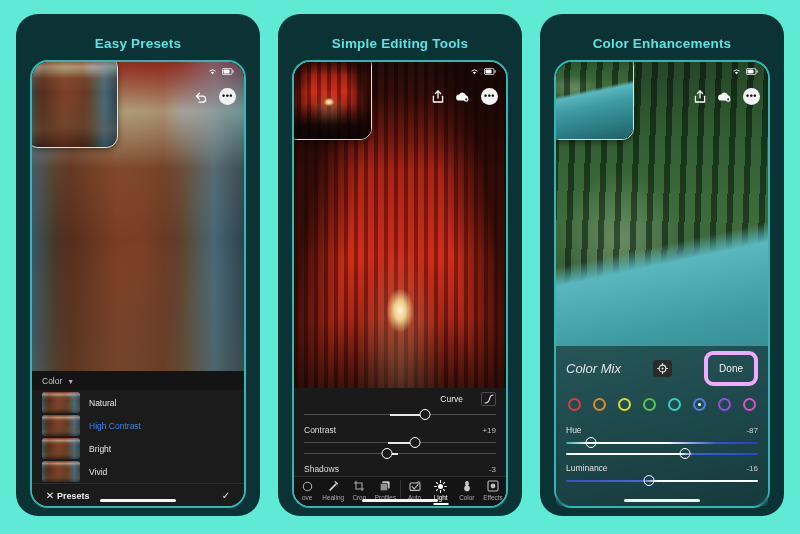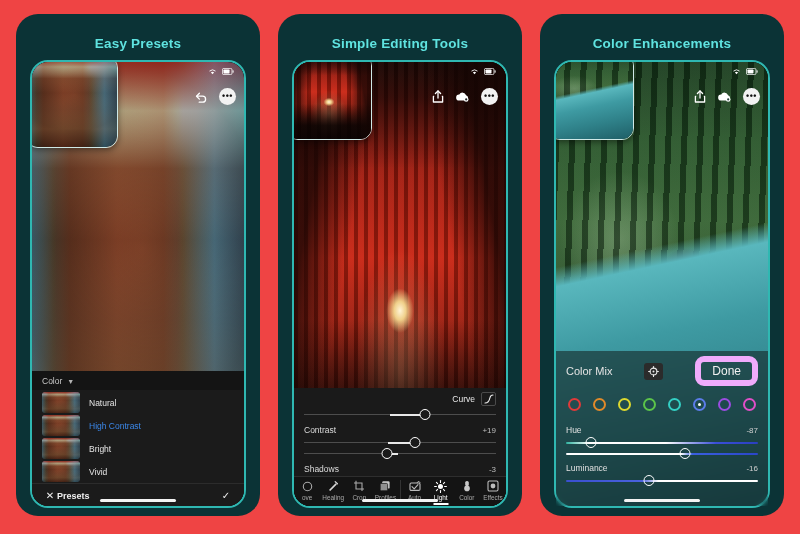--- a/index.html
+++ b/index.html
@@ -5,21 +5,21 @@
   * { box-sizing: border-box; margin:0; padding:0; }
   html,body{
     width:800px; height:534px; overflow:hidden;
     background:#ffffff;
     font-family:"Liberation Sans", sans-serif;
   }
   .stage{
     position:relative; width:800px; height:534px;
     display:flex; justify-content:space-between;
     padding:14px 16px 18px 16px;
-    background:#ef4444;
+    background:#5eead4;
   }
 
   
   .panel{
     position:relative;
     width:244px; height:502px;
     background:#0b3336;
     border-radius:22px;
     overflow:hidden;
     flex:0 0 auto;
@@ -172,21 +172,21 @@
   }
   .tray-foot .ttl{ font-size:9px;color:#efefef;font-weight:bold;flex:1;text-align:left;}
   .ico-x,.ico-check{ color:#efefef;font-size:10px;width:14px;text-align:center;}
 
   
   .edit-panel{
     position:absolute;left:0;right:0;bottom:0;
     background:#1a1a1a; z-index:10;
   }
   .curve-row{
-    display:flex;align-items:center;justify-content:flex-end;gap:6px;
+    display:flex;align-items:center;justify-content:flex-end;gap:18px;
     padding:4px 10px 3px;
   }
   .curve-row .lbl{ font-size:8.5px;color:#e7e7e7; }
   .curve-btn{
     width:15px;height:14px;border:1px solid #4a4a4a;border-radius:2px;
     display:flex;align-items:center;justify-content:center;
   }
   .slider-block{ padding:0 10px; }
   .slider-head{
     display:flex;align-items:center;justify-content:space-between;
@@ -230,29 +230,29 @@
   .mix-panel{
     position:absolute;left:0;right:0;bottom:0;
     background:rgba(16,28,26,.55);
     backdrop-filter:blur(2px);
     z-index:10;
   }
   .mix-head{
     display:flex;align-items:center;
     padding:5px 10px 4px;
   }
-  .mix-head .lbl{ font-size:11px;color:#e3e3e3;flex:0 0 auto; }
+  .mix-head .lbl{ font-size:13px;color:#e3e3e3;flex:0 0 auto;font-style:italic; }
   .mix-head .spacer{ flex:1; }
   .target-btn{
     width:19px;height:17px;border-radius:3px;background:#2b2b2b;
     display:flex;align-items:center;justify-content:center;
   }
   .done-btn{
-    border:6px solid #f0abfc;border-radius:9px;
-    padding:2px 11px;font-size:12px;color:#f0f0f0;
+    border:4px solid #f0abfc;border-radius:9px;
+    padding:8px 11px;font-size:10px;color:#f0f0f0;
   }
   .swatches{
     display:flex;justify-content:space-between;
     padding:8px 12px 10px;
   }
   .sw{ width:13px;height:13px;border-radius:50%;border:2.2px solid #f00;
        display:flex;align-items:center;justify-content:center;}
   .sw .dot{ width:3.5px;height:3.5px;border-radius:50%;background:#fff;opacity:0; }
   .sw.selected .dot{ opacity:1; }
   .mix-slider{ padding:0 10px; }

